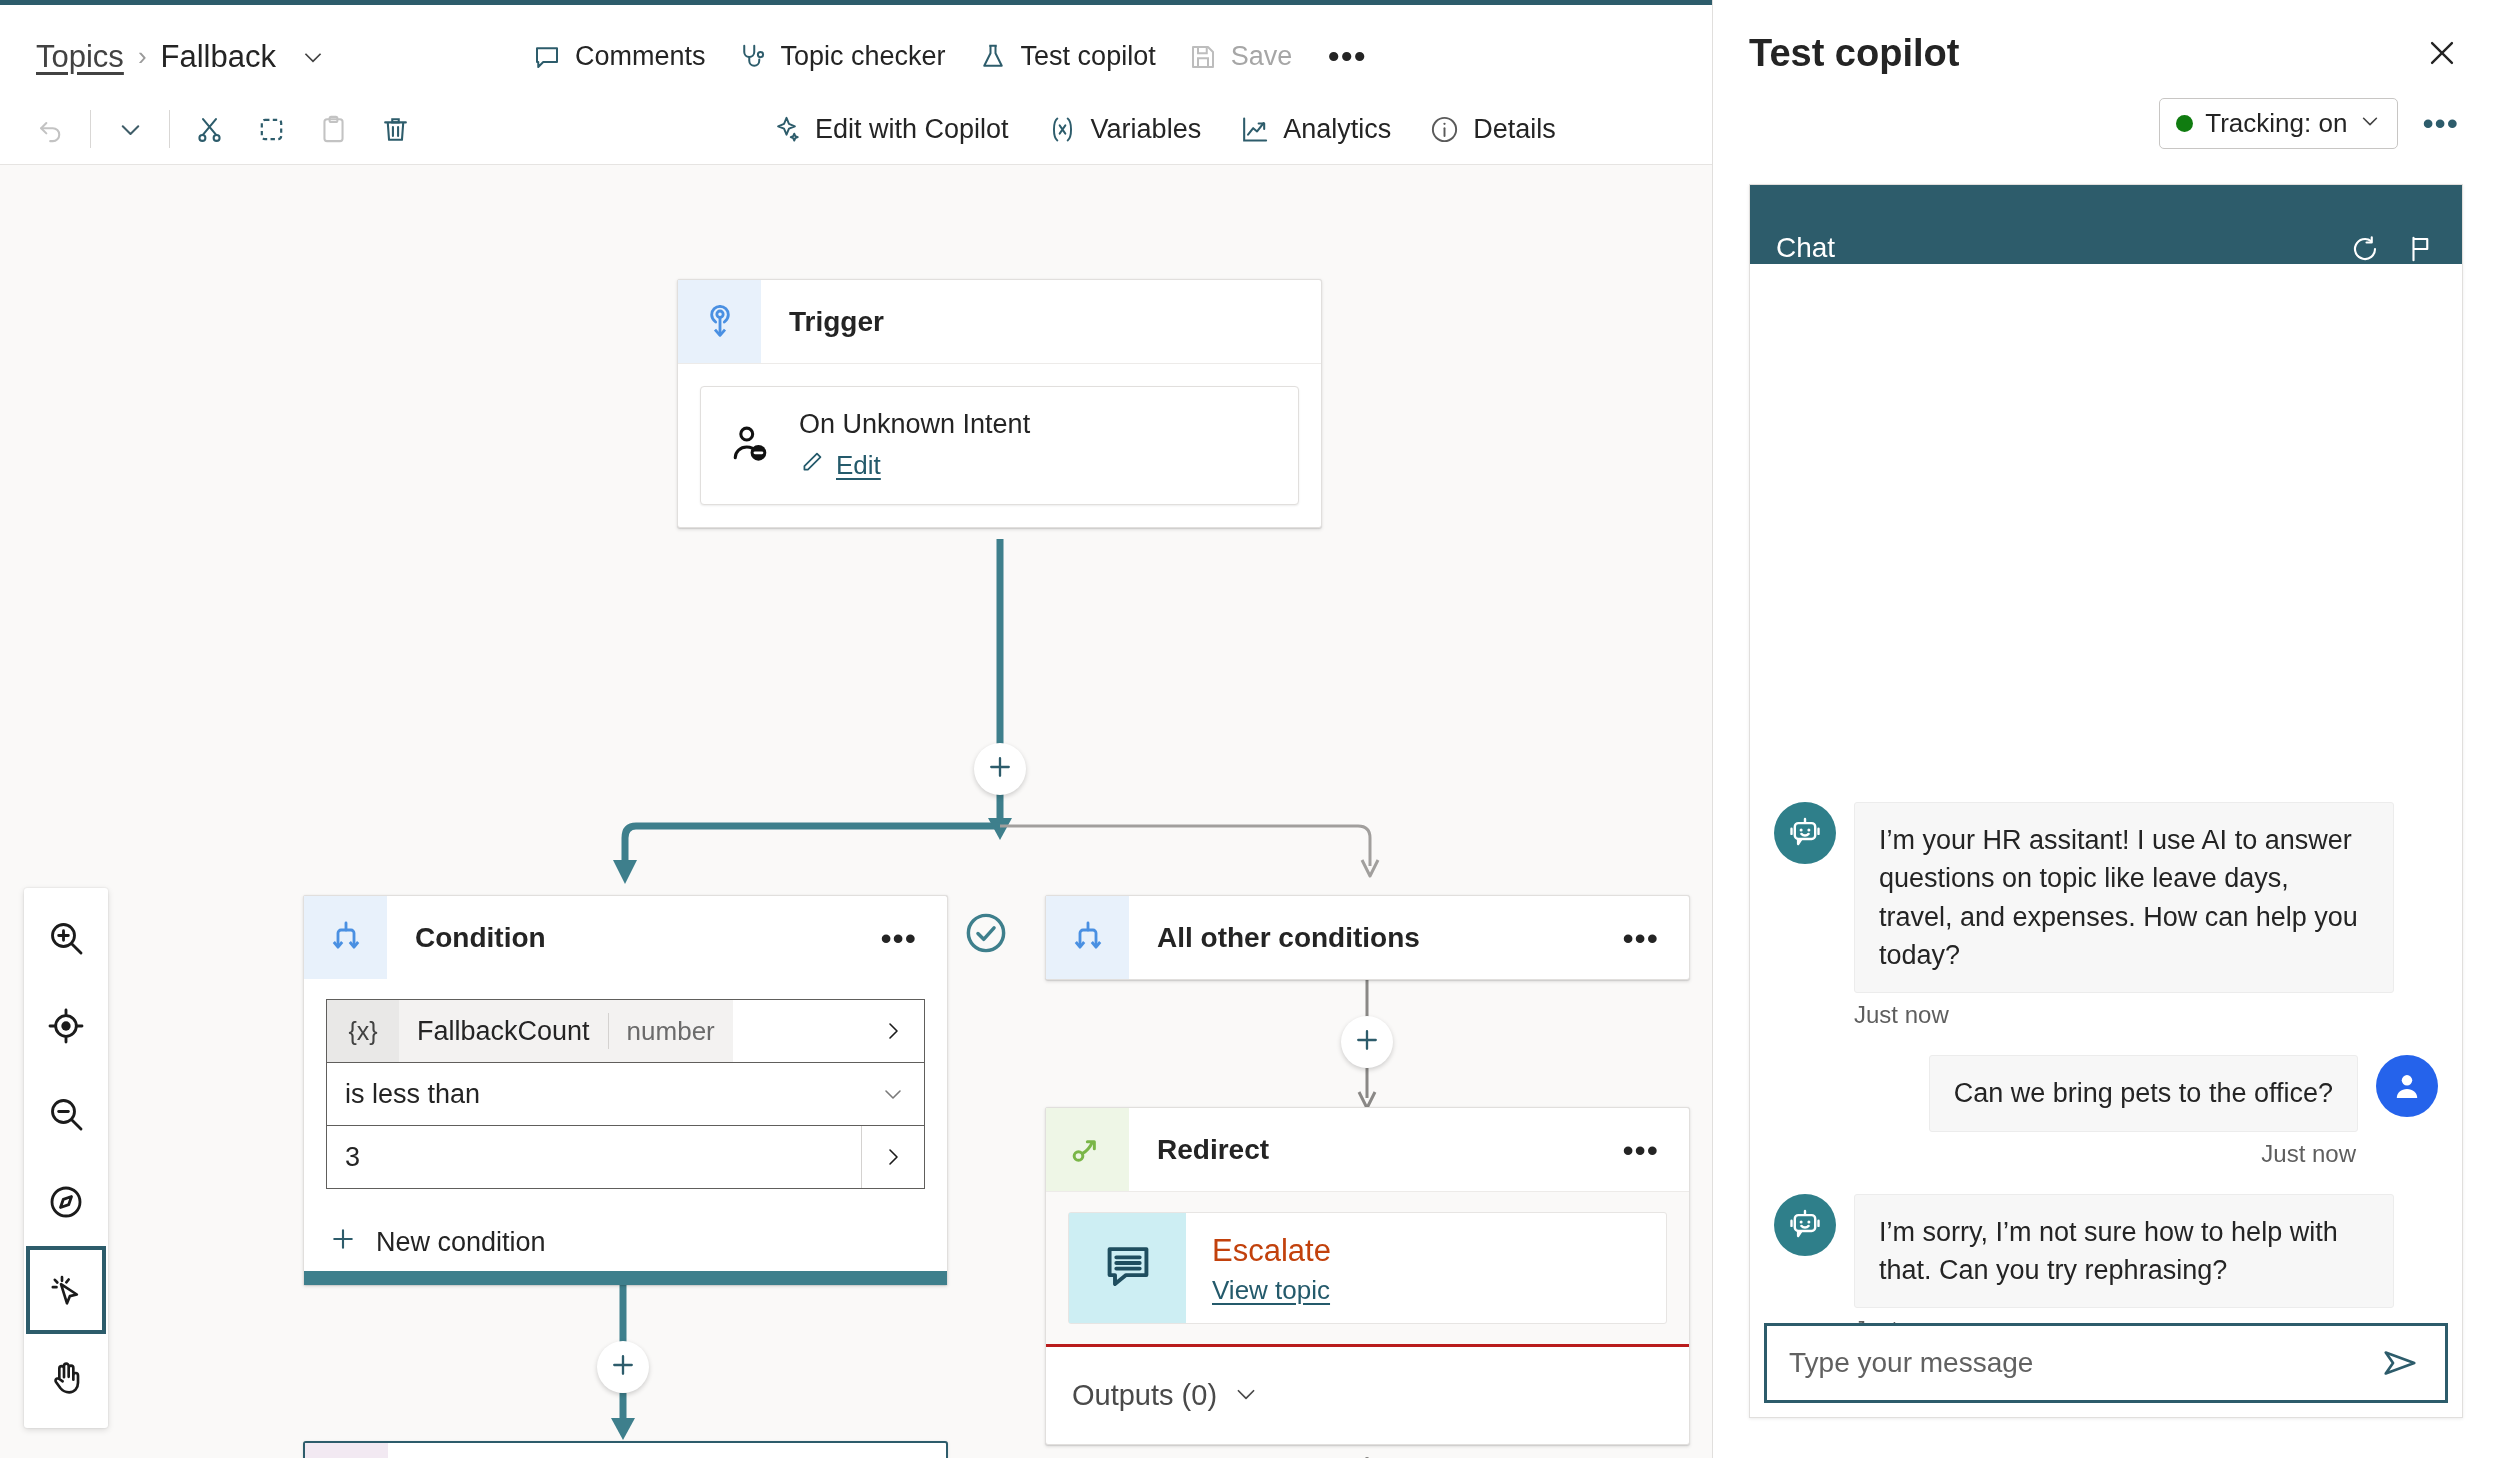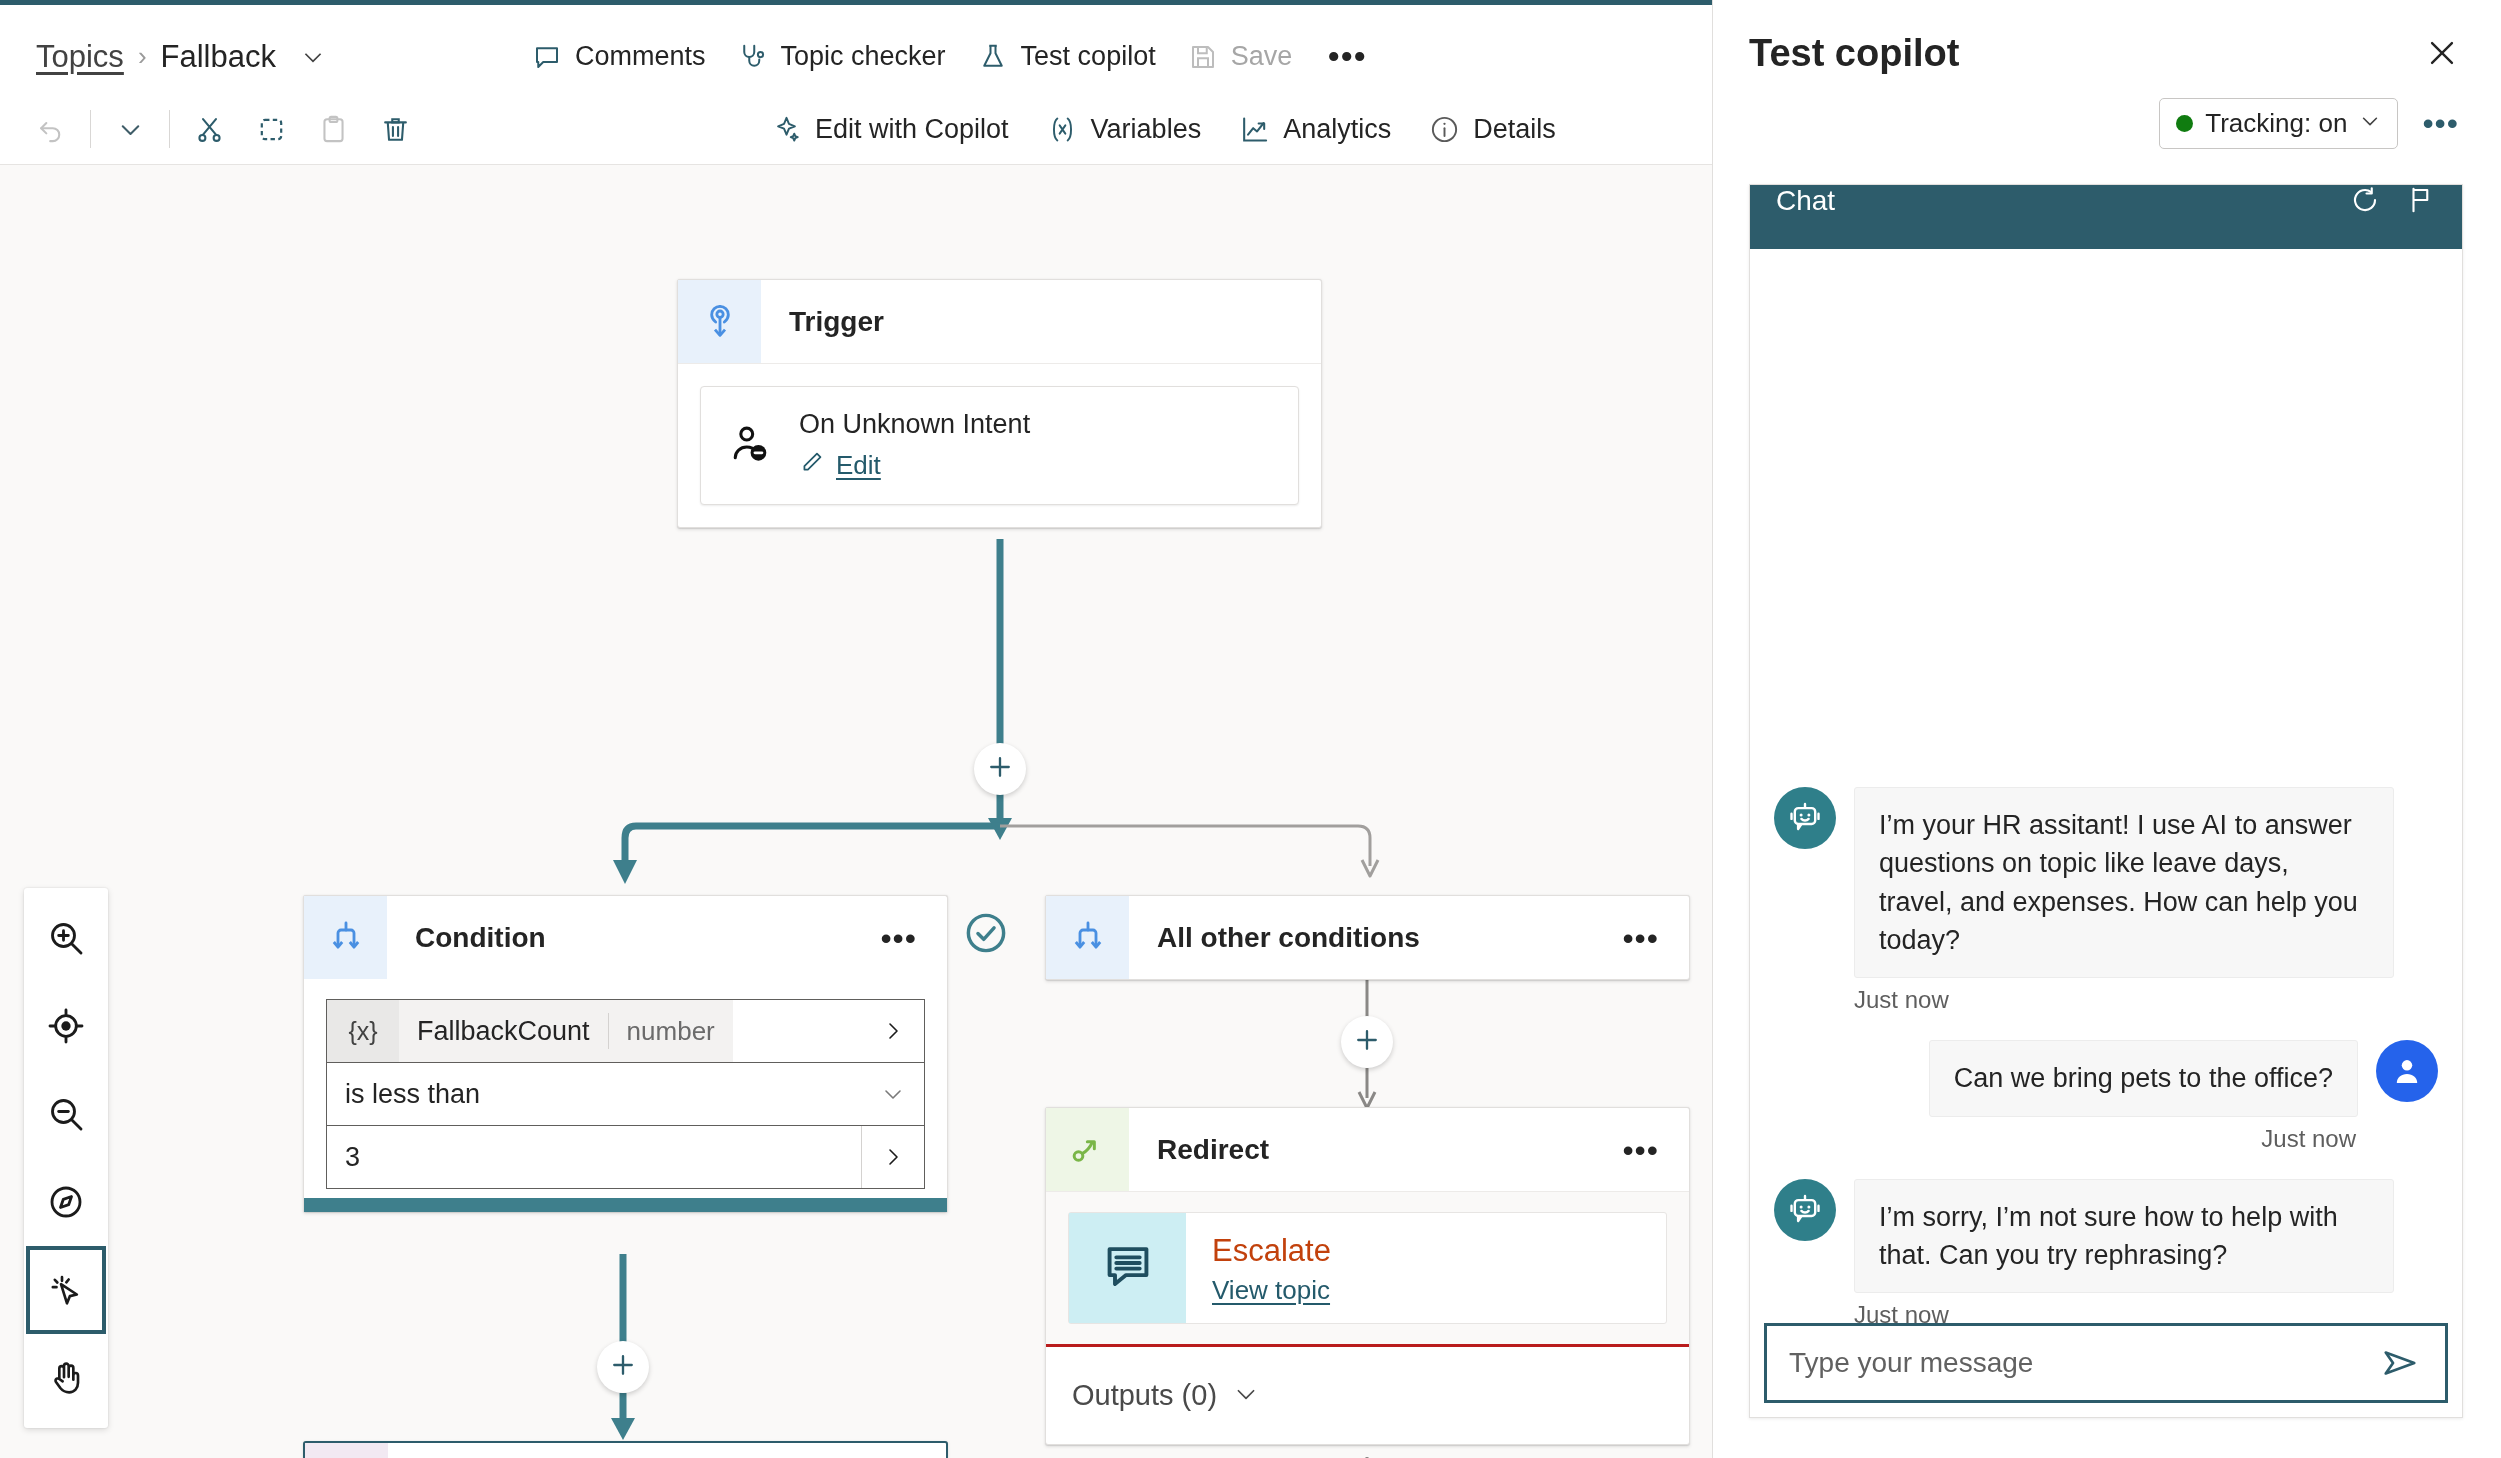--- a/index.html
+++ b/index.html
@@ -245,21 +245,21 @@
   .tracking-pill svg { width: 22px; height: 22px; }
   .tc-more { font-size: 32px; color: #2d5c6b; cursor: pointer; line-height: .7; letter-spacing: 1px; padding: 0 6px; }
 
   .chat-wrap {
     position: absolute; left: 36px; top: 184px; width: 714px; height: 1234px;
     border: 1px solid #e1dfdd; background: #fff;
     display: flex; flex-direction: column;
     box-shadow: 0 1px 3px rgba(0,0,0,.08);
   }
   .chat-head {
-    height: 64px; background: #2d5c6b; display: flex; align-items: flex-start;
+    height: 79px; background: #2d5c6b; display: flex; align-items: flex-end;
     justify-content: space-between; padding: 0 26px; flex: none;
   }
   .chat-head-title { font-size: 28px; color: #ffffff; }
   .chat-head-icons { display: flex; align-items: center; gap: 26px; }
   .chat-head-icons svg { width: 30px; height: 30px; cursor: pointer; display: block; }
   .chat-scroll { flex: 1; overflow: hidden; padding: 18px 24px 0 24px; position: relative; }
   .msg-row { display: flex; align-items: flex-start; gap: 18px; margin-bottom: 4px; }
   .msg-row.user { justify-content: flex-end; }
   .avatar { width: 62px; height: 62px; border-radius: 50%; flex: none; }
   .avatar.bot { background: #2f7f8a; display: flex; align-items: center; justify-content: center; }
@@ -628,20 +628,28 @@
       <div class="cond-row">
         <div class="cond-value">3</div>
         <div class="cond-vsep"></div>
         <div class="cond-caret">
           <svg viewBox="0 0 24 24" fill="none" stroke="#1b1b1b" stroke-width="1.6">
               <path d="M9 5l7 7-7 7" stroke-linecap="round" stroke-linejoin="round"></path>
             </svg>
         </div>
       </div>
     </div>
+    <div class="cond-new">
+      <span>
+        <svg viewBox="0 0 24 24" fill="none" stroke="#2d5c6b" stroke-width="1.7">
+            <path d="M12 5v14M5 12h14" stroke-linecap="round"></path>
+          </svg>
+      </span>
+      <span>New condition</span>
+    </div>
     <div class="cond-bottombar"></div>
   </div>
 
   <span class="check-badge" id="check-condition">
     <svg viewBox="0 0 24 24" fill="none" stroke="#3e7f8c" stroke-width="1.8">
         <circle cx="12" cy="12" r="9.2"></circle>
         <path d="M7.8 12.3l3 3 5.4-6" stroke-linecap="round" stroke-linejoin="round"></path>
       </svg>
   </span>
 

